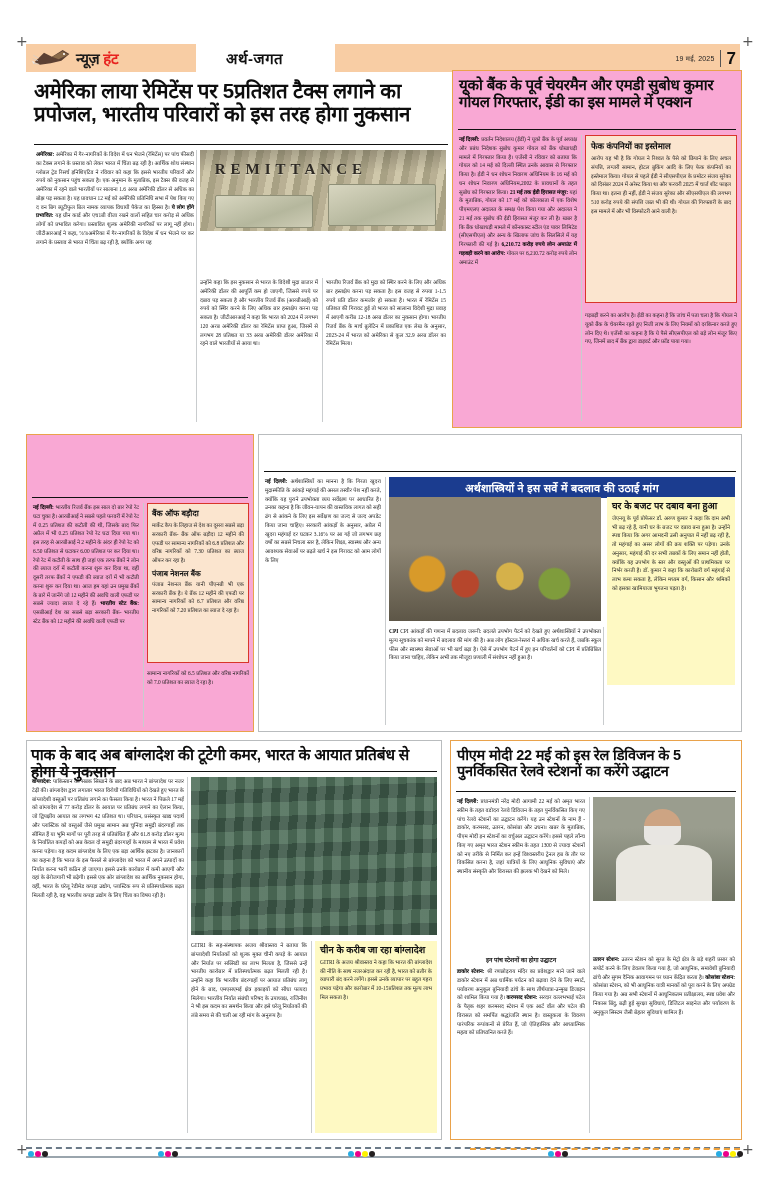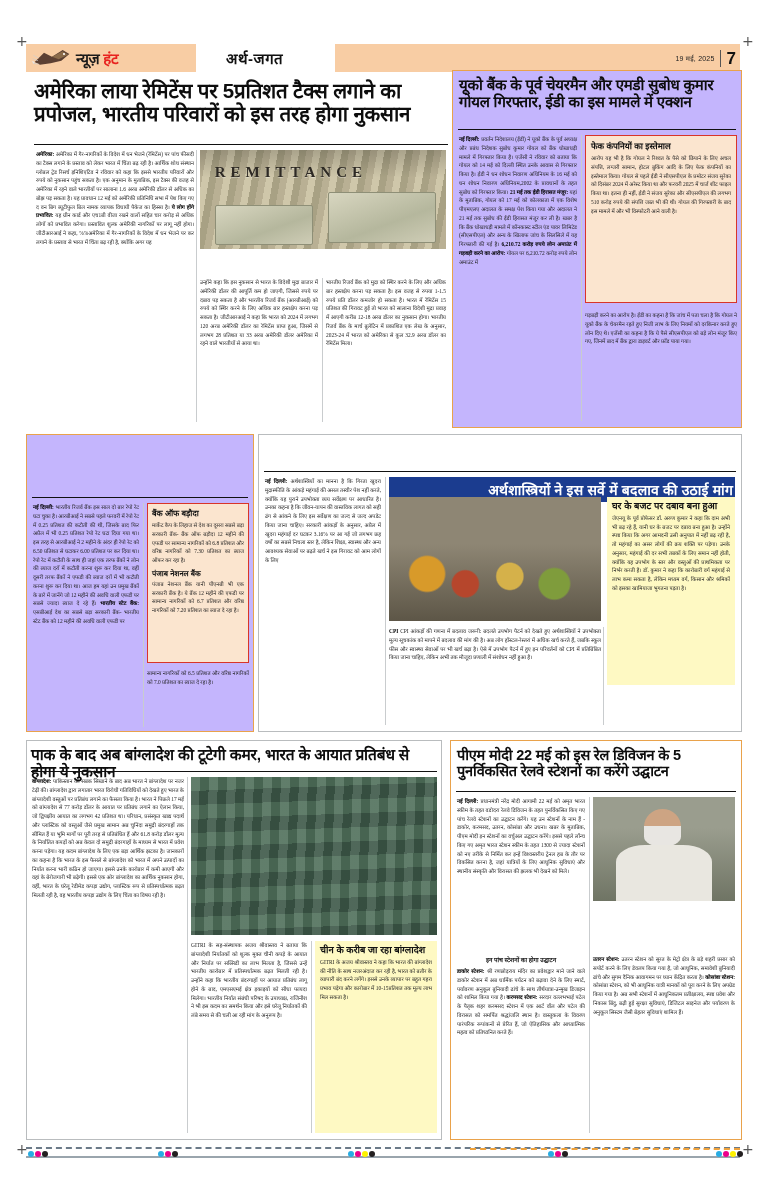--- a/index.html
+++ b/index.html
@@ -123,21 +123,21 @@
     font-size: 17px;
     font-weight: bold;
     color: #111;
     border-left: 1px solid #555;
     padding-left: 6px;
     line-height: 1;
   }
 
   
   .article { position: absolute; overflow: hidden; }
-  .art-tan { background: #c4b5fd; }
+  .art-tan { background: #f9a8d4; }
   .art-white { background: #ffffff; }
   .bord-orange { border: 1px solid #e9a24b; }
   .bord-gray { border: 1px solid #b9bcbe; }
 
   h1.headline {
     margin: 0;
     font-weight: bold;
     color: #0d0d0d;
     line-height: 1.12;
     letter-spacing: -0.2px;
@@ -181,23 +181,23 @@
     font-size: 7.5px;
     font-weight: bold;
     margin: 3px 0 2px 0;
     color: #111;
   }
 
   .banner-blue {
     background: #1b3c8f;
     color: #ffffff;
     font-weight: bold;
-    font-size: 14px;
-    text-align: right;
-    padding: 3px 2px;
+    font-size: 11px;
+    text-align: center;
+    padding: 3px 17px;
     letter-spacing: 0.2px;
   }
   .box-orange-side {
     background: #fef9c3;
     padding: 4px 5px;
   }
   .box-orange-side h3 {
     margin: 0 0 2px 0;
     font-size: 9.5px;
     font-weight: bold;
@@ -343,21 +343,21 @@
     <h1 class="headline" style="font-size:20.5px; padding:4px 2px 5px 2px;">अमेरिका लाया रेमिटेंस पर 5प्रतिशत टैक्स लगाने का प्रपोजल, भारतीय परिवारों को इस तरह होगा नुकसान</h1>
     <div class="divider-h" style="left:2px; top:68px; width:414px; background:#111; height:1px;"></div>
 
     <div class="body-text" style="position:absolute; left:4px; top:74px; width:158px; height:272px;">
       <b class="lead">अमेरिका:</b>
       <span>अमेरिका में गैर-नागरिकों के विदेश में धन भेजने (रेमिटेंस) पर पांच फीसदी का टैक्स लगाने के प्रस्ताव को लेकर भारत में चिंता बढ़ रही है। आर्थिक शोध संस्थान ग्लोबल ट्रेड रिसर्च इनिशिएटिव ने रविवार को कहा कि इससे भारतीय परिवारों और रुपये को नुकसान पहुंच सकता है। एक अनुमान के मुताबिक, इस टैक्स की वजह से अमेरिका में रहने वाले भारतीयों पर सालाना 1.6 अरब अमेरिकी डॉलर से अधिक का बोझ पड़ सकता है। यह प्रावधान 12 मई को अमेरिकी प्रतिनिधि सभा में पेश किए गए द वन बिग ब्यूटीफुल बिल नामक व्यापक विधायी पैकेज का हिस्सा है।</span>
       <b class="subhead-inline">ये लोग होंगे प्रभावित:</b>
       <span>यह ग्रीन कार्ड और एच1बी वीजा रखने वालों सहित चार करोड़ से अधिक लोगों को प्रभावित करेगा। प्रस्तावित शुल्क अमेरिकी नागरिकों पर लागू नहीं होगा। जीटीआरआई ने कहा, %%अमेरिका में गैर-नागरिकों के विदेश में धन भेजने पर कर लगाने के प्रस्ताव से भारत में चिंता बढ़ रही है, क्योंकि अगर यह</span>
     </div>
 
-    <div class="photo ph-money" style="position:absolute; left:168px; top:74px; width:246px; height:99px;">
+    <div class="photo ph-money" style="position:absolute; left:168px; top:74px; width:246px; height:81px;">
       <div class="rem-word">REMITTANCE</div>
       <div class="bill" style="left:52%; top:42%; width:44%; height:52%;"></div>
       <div class="bill" style="left:6%; top:56%; width:40%; height:40%;"></div>
     </div>
 
     <div class="body-text" style="position:absolute; left:168px; top:202px; width:118px; height:144px;">उन्होंने कहा कि इस नुकसान से भारत के विदेशी मुद्रा बाजार में अमेरिकी डॉलर की आपूर्ति कम हो जाएगी, जिससे रुपये पर दबाव पड़ सकता है और भारतीय रिजर्व बैंक (आरबीआई) को रुपये को स्थिर करने के लिए अधिक बार हस्तक्षेप करना पड़ सकता है। जीटीआरआई ने कहा कि भारत को 2024 में लगभग 120 अरब अमेरिकी डॉलर का रेमिटेंस प्राप्त हुआ, जिसमें से लगभग 28 प्रतिशत या 33 अरब अमेरिकी डॉलर अमेरिका में रहने वाले भारतीयों से आया था।</div>
     <div class="body-text" style="position:absolute; left:294px; top:202px; width:120px; height:144px;">भारतीय रिजर्व बैंक को मुद्रा को स्थिर करने के लिए और अधिक बार हस्तक्षेप करना पड़ सकता है। इस वजह से रुपया 1-1.5 रुपये प्रति डॉलर कमजोर हो सकता है। भारत में रेमिटेंस 15 प्रतिशत की गिरावट हुई तो भारत को सालाना विदेशी मुद्रा प्रवाह में आएगी करीब 12-18 अरब डॉलर का नुकसान होगा। भारतीय रिजर्व बैंक के मार्च बुलेटिन में प्रकाशित एक लेख के अनुसार, 2023-24 में भारत को अमेरिका से कुल 32.9 अरब डॉलर का रेमिटेंस मिला।</div>
 
     <div class="divider-v" style="left:164px; top:74px; height:272px;"></div>
     <div class="divider-v" style="left:290px; top:202px; height:144px;"></div>

